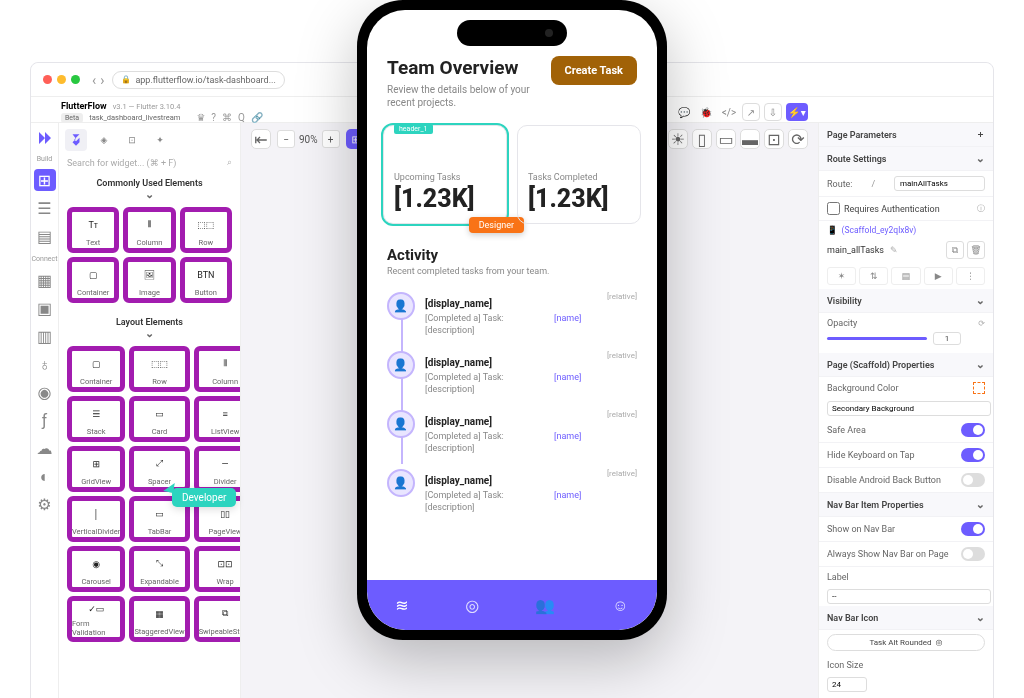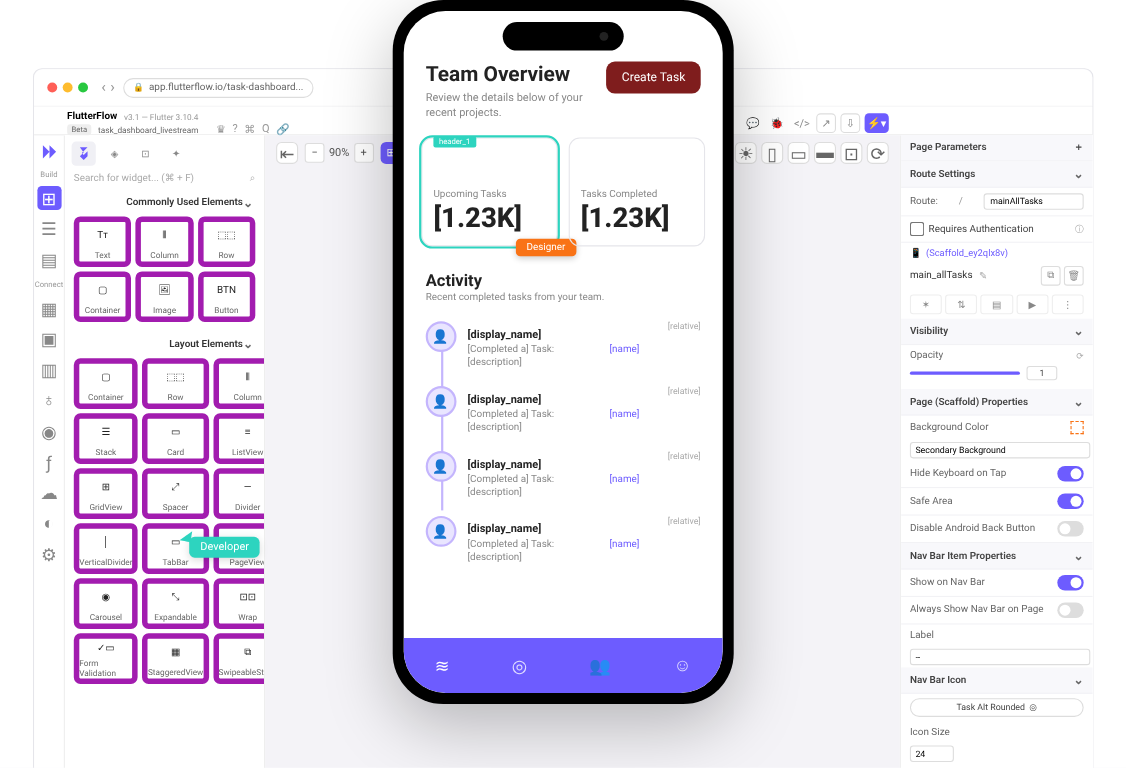--- a/index.html
+++ b/index.html
@@ -18,21 +18,21 @@
   .rail .logo{width:18px;height:18px;color:#6d5cff;}
   .rail .lbl{font-size:7px;color:#999;margin-top:2px;}
   .rail .ic{width:22px;height:22px;display:flex;align-items:center;justify-content:center;color:#888;border-radius:4px;}
   .rail .ic.active{background:#6d5cff;color:#fff;}
   
   .widgets{width:182px;background:#fff;border-right:1px solid #eee;display:flex;flex-direction:column;font-size:9px;overflow-y:auto;}
   .whead{display:flex;align-items:center;gap:6px;padding:6px 6px 2px;}
   .whead .tab{width:22px;height:22px;display:flex;align-items:center;justify-content:center;color:#888;border-radius:4px;}
   .whead .tab.active{background:#f0f0f5;color:#6d5cff;}
   .search{margin:4px 8px;font-size:9px;color:#aaa;display:flex;align-items:center;justify-content:space-between;}
-  .section-h{display:flex;justify-content:flex-end;align-items:center;padding:6px 10px;font-weight:600;color:#333;}
+  .section-h{display:flex;justify-content:flex-start;align-items:center;padding:6px 10px;font-weight:600;color:#333;flex-direction:column;}
   .grid3{display:grid;grid-template-columns:repeat(3,1fr);gap:4px;padding:0 8px 8px;}
   .cell{border:5px solid #a21caf;border-radius:6px;height:46px;display:flex;flex-direction:column;align-items:center;justify-content:center;gap:2px;color:#444;}
   .cell .wi{height:22px;display:flex;align-items:center;justify-content:center;color:#222;}
   .cell .wl{font-size:7.5px;color:#666;}
   
   .canvas{flex:1;position:relative;background:#f4f3f7;}
   .canvas-top{position:absolute;top:6px;left:10px;display:flex;align-items:center;gap:6px;}
   .zoom{display:flex;align-items:center;gap:4px;font-size:10px;color:#555;}
   .zoom .btn{width:18px;height:18px;border:1px solid #ddd;border-radius:3px;display:flex;align-items:center;justify-content:center;background:#fff;}
   .purplebox{width:20px;height:20px;background:#6d5cff;border-radius:5px;display:flex;align-items:center;justify-content:center;color:#fff;font-size:10px;}
@@ -74,21 +74,21 @@
   .header-icons span{font-size:10px;}
   
   .phone{position:absolute;left:50%;top:0;transform:translateX(-50%);width:310px;height:640px;background:#000;border-radius:46px;padding:10px;z-index:10;box-shadow:0 20px 60px rgba(0,0,0,0.25);}
   .screen{width:100%;height:100%;background:#fff;border-radius:38px;overflow:hidden;position:relative;display:flex;flex-direction:column;}
   .notch{position:absolute;top:10px;left:50%;transform:translateX(-50%);width:110px;height:26px;background:#000;border-radius:14px;z-index:5;}
   .notch::after{content:"";position:absolute;right:14px;top:9px;width:8px;height:8px;border-radius:50%;background:#222;}
   .phead{padding:46px 20px 8px;}
   .ptitle-row{display:flex;justify-content:space-between;align-items:flex-start;}
   .ptitle{font-size:19px;font-weight:700;color:#222;}
   .psub{font-size:10px;color:#888;margin-top:4px;max-width:150px;line-height:1.3;}
-  .create-btn{background:#7f1d1d;color:#fff;border-radius:8px;padding:8px 14px;font-size:11px;font-weight:400;}
+  .create-btn{background:#a16207;color:#fff;border-radius:8px;padding:8px 14px;font-size:11px;font-weight:700;}
   .stats{display:flex;gap:10px;padding:8px 16px;}
   .stat{flex:1;border:1px solid #e5e5ea;border-radius:10px;padding:10px;position:relative;}
   .stat-l{font-size:9px;color:#888;margin-top:36px;}
   .stat-v{font-size:25px;font-weight:800;color:#222;margin-top:2px;}
   .stat.sel{outline:2px solid #2dd4bf;}
   .tag-teal{position:absolute;top:-2px;left:10px;background:#2dd4bf;color:#fff;font-size:7px;padding:1px 5px;border-radius:2px;}
   .tag-orange{position:absolute;bottom:-10px;right:-18px;background:#f97316;color:#fff;font-size:9px;padding:3px 10px;border-radius:4px;box-shadow:0 2px 6px rgba(0,0,0,.2);}
   .activity{padding:14px 20px 4px;}
   .ah{font-size:15px;font-weight:700;color:#222;}
   .as{font-size:9px;color:#888;margin-top:2px;}
@@ -387,25 +387,25 @@
       <div class="prow subh">
           <span>Page (Scaffold) Properties</span>
           <span class="chev">⌄</span>
         </div>
       <div class="prow" style="border:none;">
           <span class="lbl">Background Color</span>
           <span style="width:12px;height:12px;border:1px dashed #f97316;"></span>
         </div>
       <input class="prop-input" value="Secondary Background" style="">
       <div class="prow">
+          <span class="lbl">Safe Area</span>
+          <div class="toggle on"></div>
+        </div>
+      <div class="prow">
           <span class="lbl">Hide Keyboard on Tap</span>
-          <div class="toggle on"></div>
-        </div>
-      <div class="prow">
-          <span class="lbl">Safe Area</span>
           <div class="toggle on"></div>
         </div>
       <div class="prow">
           <span class="lbl">Disable Android Back Button</span>
           <div class="toggle off"></div>
         </div>
       <div class="prow subh">
           <span>Nav Bar Item Properties</span>
           <span class="chev">⌄</span>
         </div>

